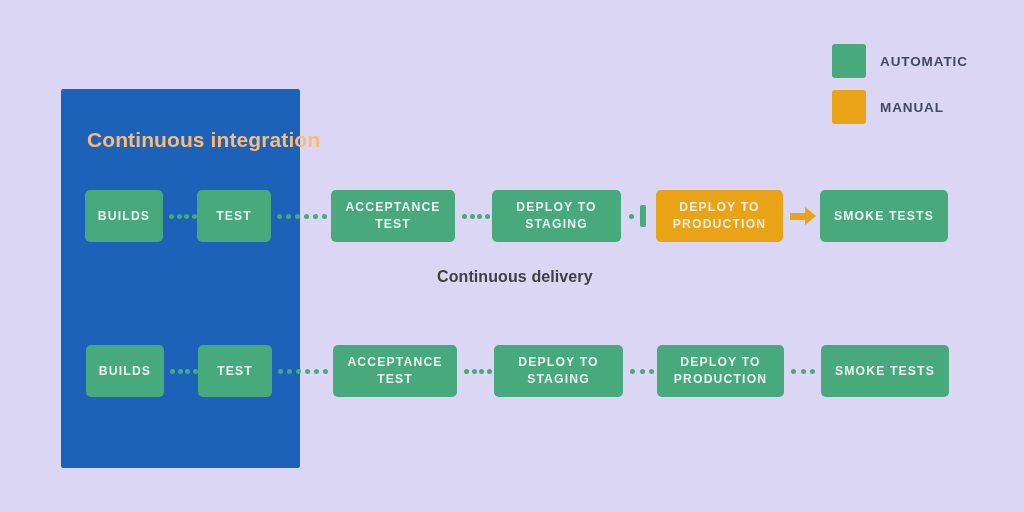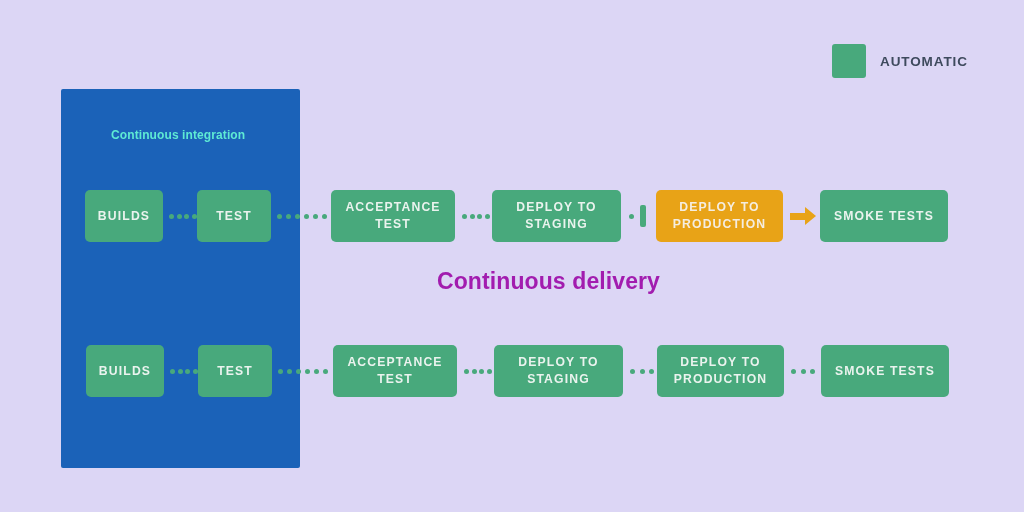--- a/index.html
+++ b/index.html
@@ -57,26 +57,25 @@
     top: 89px;
     width: 239px;
     height: 379px;
     background: #1b62b8;
     border-radius: 2px;
   }
   #ci-title {
     position: absolute;
     left: 26px;
     top: 39px;
-    font-size: 12px;
+    font-size: 21px;
     font-weight: bold;
-    color: #5eead4;
+    color: #fdba74;
     letter-spacing: 0.1px;
     white-space: nowrap;
-    margin-left: 24px;
   }
 
   
   .node {
     position: absolute;
     border-radius: 5px;
     display: flex;
     align-items: center;
     justify-content: center;
     text-align: center;
@@ -138,37 +137,41 @@
   .arrow-conn .head {
     width: 0; height: 0;
     border-top: 9px solid transparent;
     border-bottom: 9px solid transparent;
     border-left: 11px solid #e8a317;
   }
 
   
   .row-caption {
     position: absolute;
-    font-size: 23px;
+    font-size: 16px;
     font-weight: bold;
-    color: #a21caf;
+    color: #404040;
     letter-spacing: 0.1px;
     white-space: nowrap;
   }
 </style>
 </head>
 <body>
 
 <div id="canvas">
 
   <div id="legend">
     <div class="legend-row">
       <div class="legend-swatch" style="background:#48a97c;"></div>
       <div class="legend-label">AUTOMATIC</div>
     </div>
+    <div class="legend-row">
+      <div class="legend-swatch" style="background:#e8a317;"></div>
+      <div class="legend-label">MANUAL</div>
+    </div>
   </div>
 
   <div id="ci-panel">
     <div id="ci-title">Continuous integration</div>
   </div>
 
   <div class="node green" style="left:85px; top:190px; width:78px; height:52px;">
     <span>BUILDS</span>
   </div>
 

